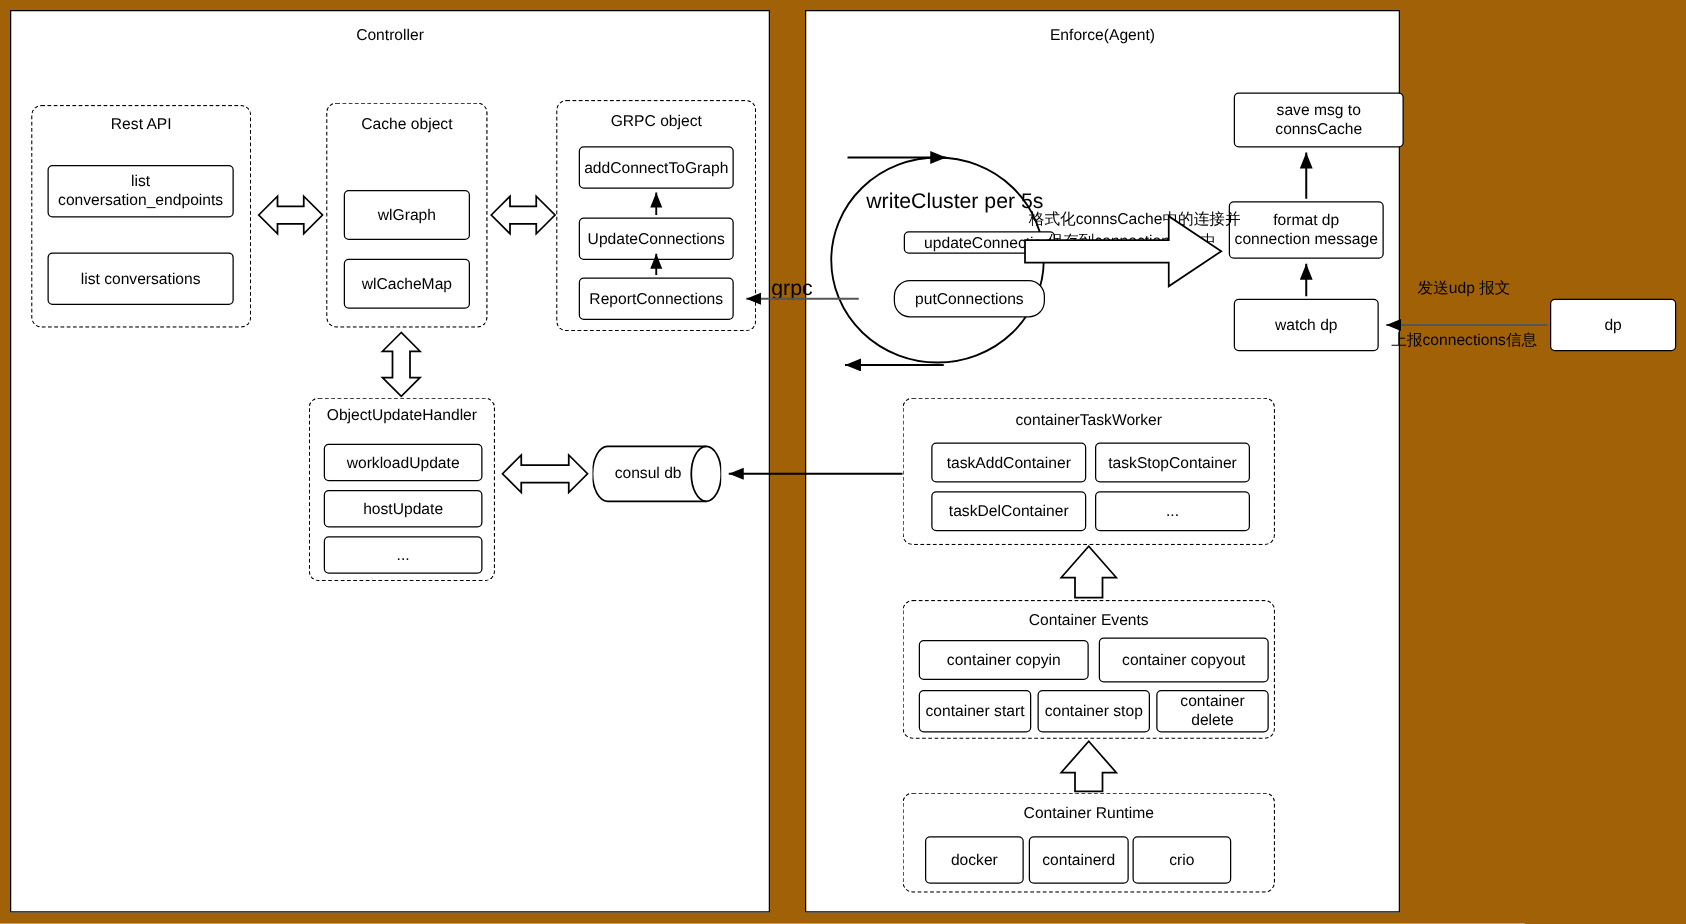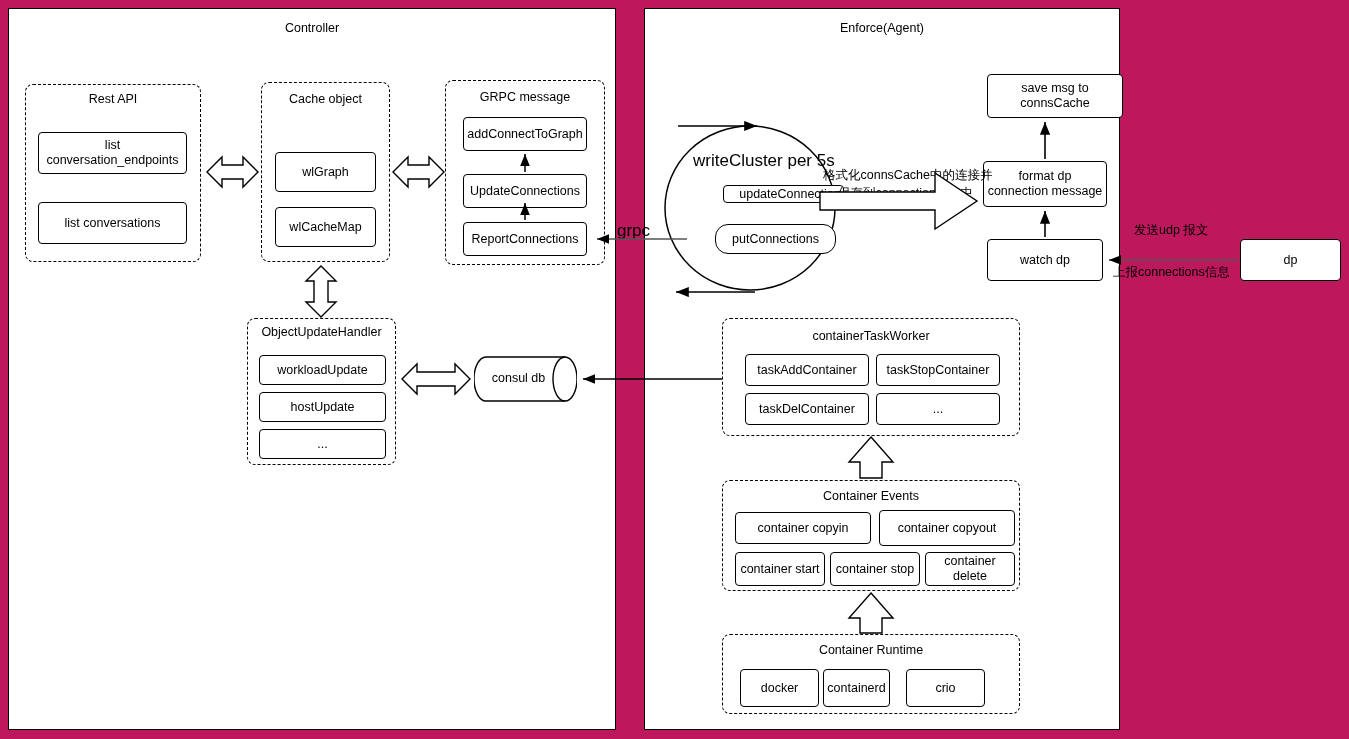--- a/index.html
+++ b/index.html
@@ -1,17 +1,17 @@
 <!DOCTYPE html>
 <html><head>
 <meta charset="utf-8">
 <style>
   html,body{margin:0;padding:0;background:#ffffff;}
   body{font-family:"Liberation Sans","DejaVu Sans",sans-serif;color:#000000;}
-  #canvas{position:relative;width:1349px;height:739px;overflow:hidden;background:#be185d;}
+  #canvas{position:relative;width:1349px;height:739px;overflow:hidden;background:#a16207;}
   .abs{position:absolute;box-sizing:border-box;}
   .solid-box{border:1.6px solid #000;background:#fff;}
   .dashed-box{border:1.5px dashed #000;background:transparent;border-radius:8px;}
   .node{border:1.3px solid #000;background:#fff;border-radius:4px;
         display:flex;align-items:center;justify-content:center;text-align:center;
         font-size:12.5px;line-height:1.18;color:#000;padding:1px 3px;}
   .grp-title{font-size:12.5px;text-align:center;width:100%;color:#000;}
   .lbl{font-size:17px;color:#000;white-space:nowrap;}
   .lbl-cn{font-size:12.5px;color:#000;white-space:nowrap;}
   svg.overlay{position:absolute;left:0;top:0;width:1349px;height:739px;pointer-events:none;}
@@ -36,21 +36,21 @@
   <div class="abs node" style="left:38px;top:132px;width:149px;height:42px;">list conversation_endpoints</div>
   <div class="abs node" style="left:38px;top:202px;width:149px;height:42px;">list conversations</div>
 
   <div class="abs dashed-box" style="left:261px;top:82px;width:129px;height:180px;">
     <div class="grp-title abs" style="left:0;top:9px;">Cache object</div>
   </div>
   <div class="abs node" style="left:275px;top:152px;width:101px;height:40px;">wlGraph</div>
   <div class="abs node" style="left:275px;top:207px;width:101px;height:40px;">wlCacheMap</div>
 
   <div class="abs dashed-box" style="left:445px;top:80px;width:160px;height:185px;">
-    <div class="grp-title abs" style="left:0;top:9px;">GRPC message</div>
+    <div class="grp-title abs" style="left:0;top:9px;">GRPC object</div>
   </div>
   <div class="abs node" style="left:463px;top:117px;width:124px;height:34px;">addConnectToGraph</div>
   <div class="abs node" style="left:463px;top:174px;width:124px;height:34px;">UpdateConnections</div>
   <div class="abs node" style="left:463px;top:222px;width:124px;height:34px;">ReportConnections</div>
 
   <div class="abs dashed-box" style="left:247px;top:318px;width:149px;height:147px;">
     <div class="grp-title abs" style="left:0;top:6px;">ObjectUpdateHandler</div>
   </div>
   <div class="abs node" style="left:259px;top:355px;width:127px;height:30px;">workloadUpdate</div>
   <div class="abs node" style="left:259px;top:392px;width:127px;height:30px;">hostUpdate</div>
@@ -98,21 +98,21 @@
   <div class="abs node" style="left:735px;top:512px;width:136px;height:32px;">container copyin</div>
   <div class="abs node" style="left:879px;top:510px;width:136px;height:36px;">container copyout</div>
   <div class="abs node" style="left:735px;top:552px;width:90px;height:34px;">container start</div>
   <div class="abs node" style="left:830px;top:552px;width:90px;height:34px;">container stop</div>
   <div class="abs node" style="left:925px;top:552px;width:90px;height:34px;">container delete</div>
 
   <div class="abs dashed-box" style="left:722px;top:634px;width:298px;height:80px;">
     <div class="grp-title abs" style="left:0;top:8px;">Container Runtime</div>
   </div>
   <div class="abs node" style="left:740px;top:669px;width:79px;height:38px;">docker</div>
-  <div class="abs node" style="left:823px;top:669px;width:67px;height:38px;">containerd</div>
+  <div class="abs node" style="left:823px;top:669px;width:80px;height:38px;">containerd</div>
   <div class="abs node" style="left:906px;top:669px;width:79px;height:38px;">crio</div>
 
   <div class="abs lbl" style="left:617px;top:221px;">grpc</div>
   <div class="abs lbl-cn" style="left:823px;top:167px;">格式化connsCache中的连接并</div>
   <div class="abs lbl-cn" style="left:838px;top:185px;">保存到connectionMap中</div>
   <div class="abs lbl-cn" style="left:1134px;top:222px;">发送udp 报文</div>
   <div class="abs lbl-cn" style="left:1113px;top:264px;">上报connections信息</div>
 
   <svg class="overlay">
     <defs>

